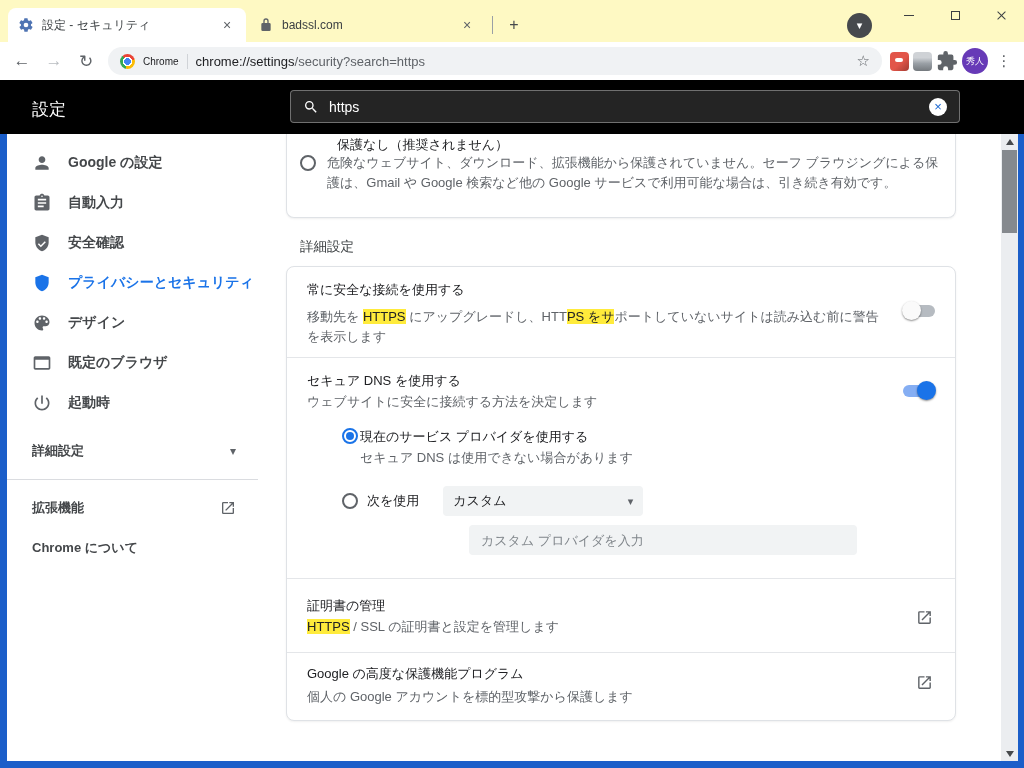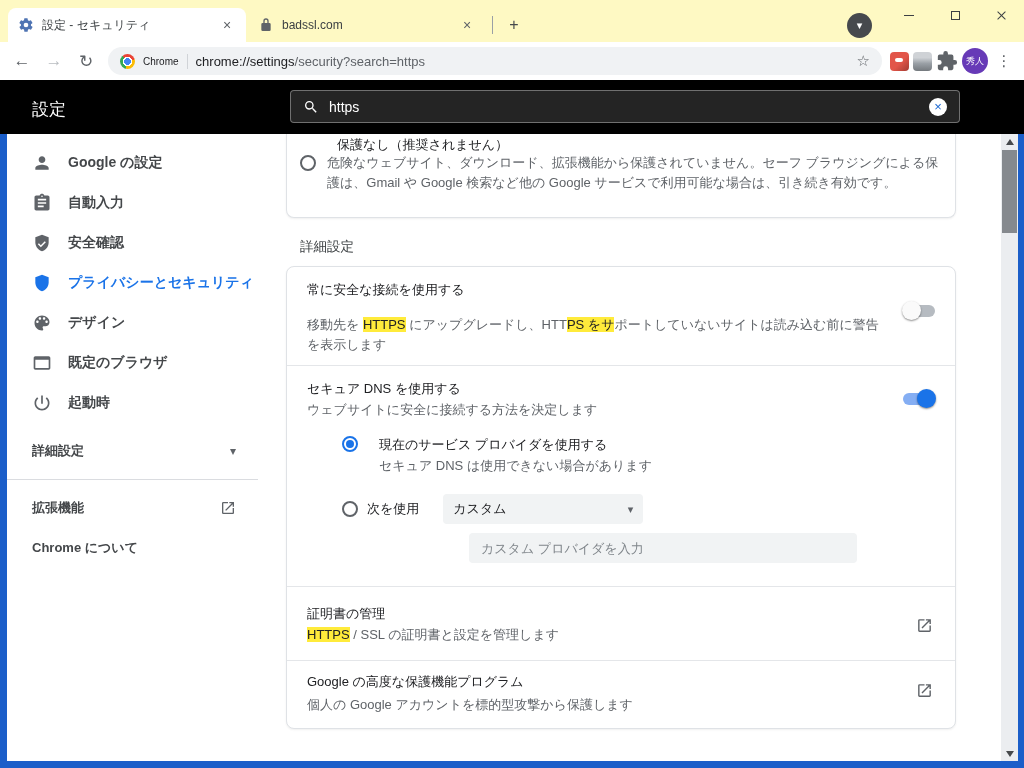--- a/index.html
+++ b/index.html
@@ -84,21 +84,21 @@
   .radio { width:16px; height:16px; border:2px solid #5f6368; border-radius:50%; flex:0 0 16px; cursor:pointer; }
   .radio.checked { border-color:#1a73e8; position:relative; }
   .radio.checked::after { content:""; position:absolute; inset:2px; background:#1a73e8; border-radius:50%; }
 
   .toggle { position:absolute; width:32px; height:12px; border-radius:8px; background:#b6bbc1; cursor:pointer; }
   .toggle .knob { position:absolute; top:-4px; left:-1px; width:19px; height:19px; border-radius:50%; background:#fafafa; box-shadow:0 1px 2px rgba(0,0,0,0.45); }
   .toggle.on { background:#85aef3; }
   .toggle.on .knob { left:auto; right:-1px; background:#1a73e8; }
 
   .dns-options { margin:16px 0 0 35px; }
-  .opt { display:flex; gap:21px; }
+  .opt { display:flex; gap:2px; }
   .opt .labels .row-title { line-height:18px; }
   .opt .labels .row-desc { margin-top:2px; }
   .opt2 { margin-top:18px; display:flex; align-items:center; gap:9px; }
   .opt2 .row-title { margin-right:15px; }
   .select { width:200px; height:30px; background:#f1f3f4; border-radius:4px; display:flex; align-items:center; padding:0 10px; font-size:13px; color:#202124; cursor:pointer; position:relative; }
   .select .caret { position:absolute; right:10px; color:#5f6368; font-size:11px; }
   .text-input { display:block; margin:9px 0 0 127px; width:388px; height:30px; background:#f1f3f4; border:none; border-radius:4px; padding:0 12px; font-size:13px; color:#202124; font-family:inherit; }
   .text-input::placeholder { color:#80868b; }
   .ext-link { position:absolute; right:22px; }
   .ext-link svg { width:17px; height:17px; fill:#5f6368; display:block; }
@@ -252,21 +252,21 @@
       <div class="radio" style="position:absolute;left:13px;top:21px;"></div>
       <div class="row-desc" style="position:absolute;left:40px;top:19px;width:612px;">危険なウェブサイト、ダウンロード、拡張機能から保護されていません。セーフ ブラウジングによる保護は、Gmail や Google 検索など他の Google サービスで利用可能な場合は、引き続き有効です。</div>
     </div>
 
     <div class="adv-heading">詳細設定</div>
 
     <div class="card card-b">
 
       <div class="crow">
         <div class="row-title">常に安全な接続を使用する</div>
-        <div class="row-desc" style="margin-top:16px;width:578px;"><span>移動先を </span><span class="hl">HTTPS</span><span> にアップグレードし、HTT</span><span class="hl">PS をサ</span><span>ポートしていないサイトは読み込む前に警告を表示します</span></div>
+        <div class="row-desc" style="margin-top:8px;width:578px;"><span>移動先を </span><span class="hl">HTTPS</span><span> にアップグレードし、HTT</span><span class="hl">PS をサ</span><span>ポートしていないサイトは読み込む前に警告を表示します</span></div>
         <div class="toggle" style="right:20px;top:38px;">
             <div class="knob"></div>
           </div>
       </div>
 
       <div class="crow" style="padding-bottom:23px;">
         <div class="row-title">セキュア DNS を使用する</div>
         <div class="row-desc" style="margin-top:2px;">ウェブサイトに安全に接続する方法を決定します</div>
         <div class="toggle on" style="right:20px;top:27px;">
             <div class="knob"></div>

